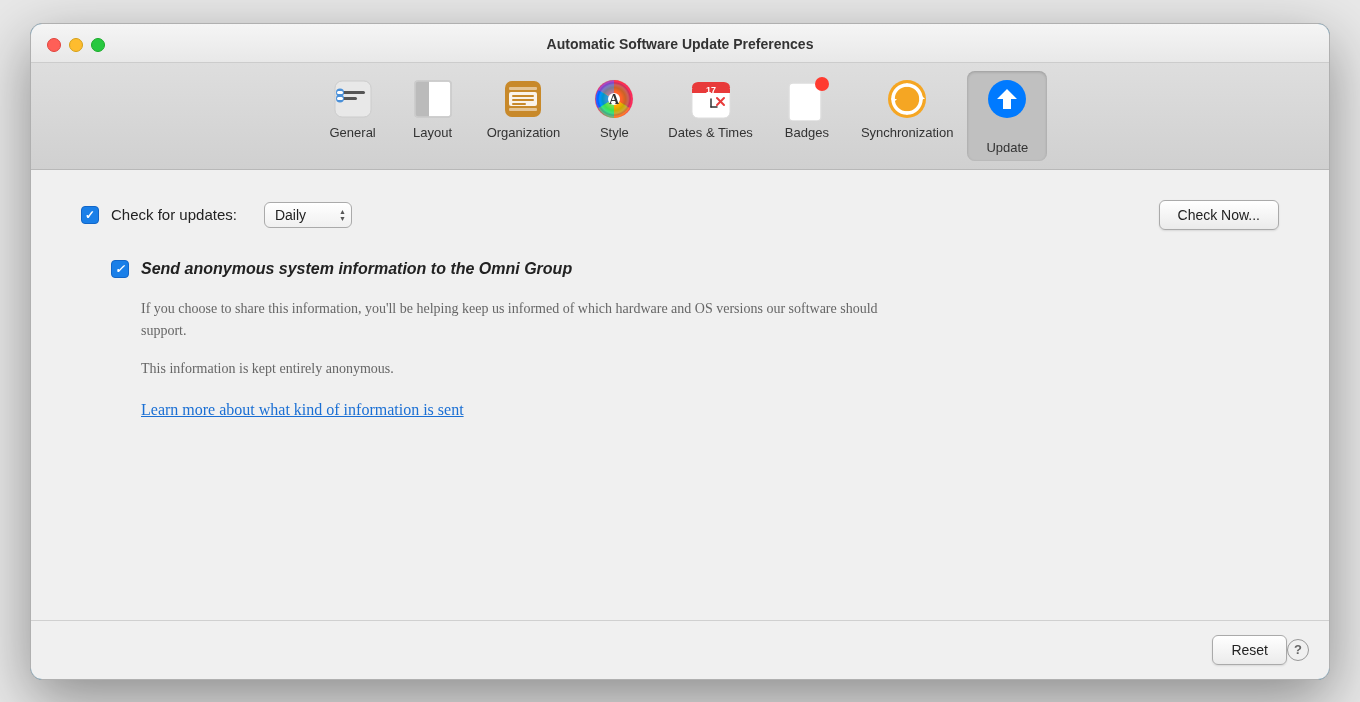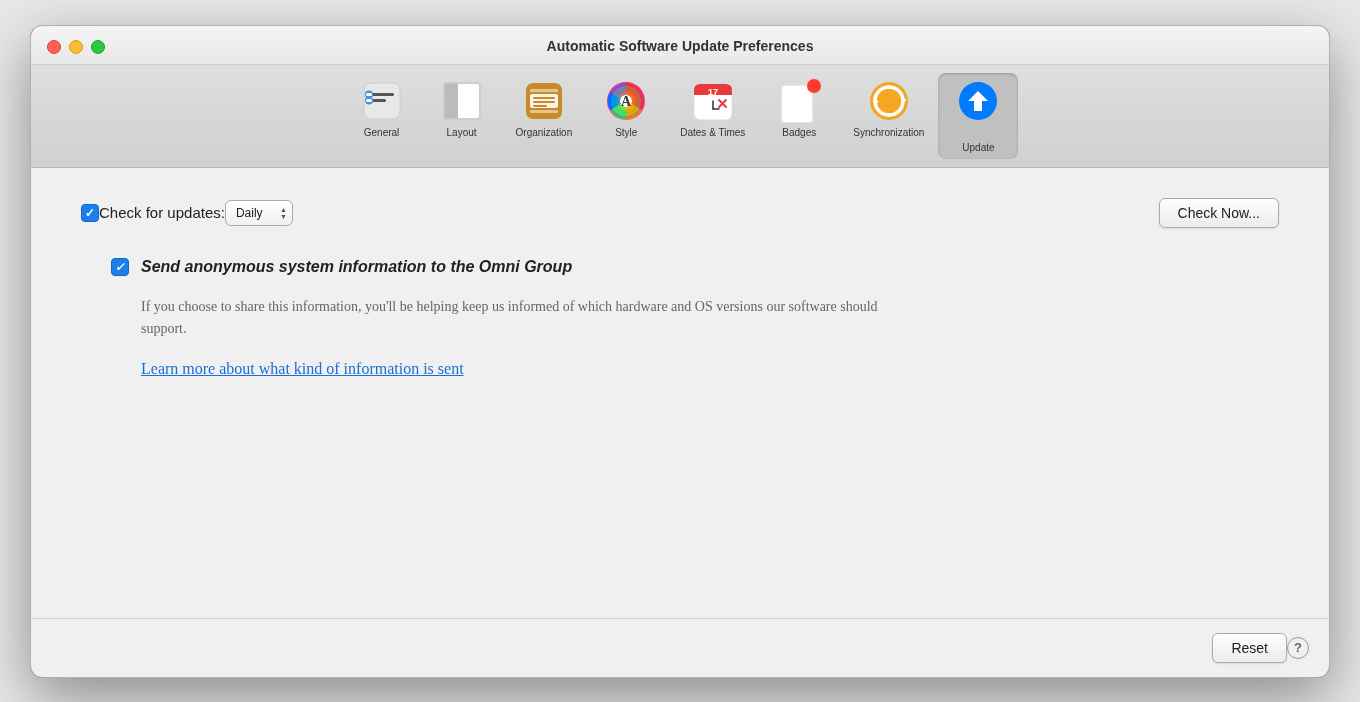--- a/index.html
+++ b/index.html
@@ -90,21 +90,21 @@
       height: 44px;
       margin-bottom: 4px;
       display: flex;
       align-items: center;
       justify-content: center;
       font-size: 28px;
       position: relative;
     }
 
     .toolbar-label {
-      font-size: 10px;
+      font-size: 13px;
       color: #333;
       white-space: nowrap;
     }
 
     
     .badge-dot {
       position: absolute;
       top: 0;
       right: 0;
       width: 14px;
@@ -124,20 +124,21 @@
     .update-check-row {
       display: flex;
       align-items: center;
       margin-bottom: 30px;
       justify-content: space-between;
     }
 
     .update-check-left {
       display: flex;
       align-items: center;
+      gap: 12px;
     }
 
     .checkbox-custom {
       width: 18px;
       height: 18px;
       background: #1a7fe8;
       border-radius: 4px;
       border: 1px solid #1266c8;
       display: flex;
       align-items: center;
@@ -162,25 +163,26 @@
       position: relative;
       display: inline-flex;
       align-items: center;
     }
 
     .update-select {
       appearance: none;
       background: linear-gradient(to bottom, #ffffff, #f0f0f0);
       border: 1px solid #aaa;
       border-radius: 6px;
-      padding: 4px 16px 4px 10px;
-      font-size: 12px;
+      padding: 4px 30px 4px 10px;
+      font-size: 14px;
       color: #222;
       cursor: pointer;
       height: 26px;
+      margin-left: 15px;
     }
 
     .select-arrows {
       position: absolute;
       right: 6px;
       display: flex;
       flex-direction: column;
       pointer-events: none;
     }
 
@@ -444,20 +446,21 @@
       <button class="check-now-btn">Check Now...</button>
     </div>
 
     <div class="anon-section">
       <div class="anon-checkbox-row">
         <div class="checkbox-custom"></div>
         <span class="anon-label">Send anonymous system information to the Omni Group</span>
       </div>
       <div class="info-text">
         <p>If you choose to share this information, you'll be helping keep us informed of which hardware and OS versions our software should support.</p>
+        <p>This information is kept entirely anonymous.</p>
         <a class="info-link">Learn more about what kind of information is sent</a>
       </div>
     </div>
 
   </div>
 
   <div class="bottom-bar">
     <button class="reset-btn">Reset</button>
     <button class="help-btn">?</button>
   </div>

